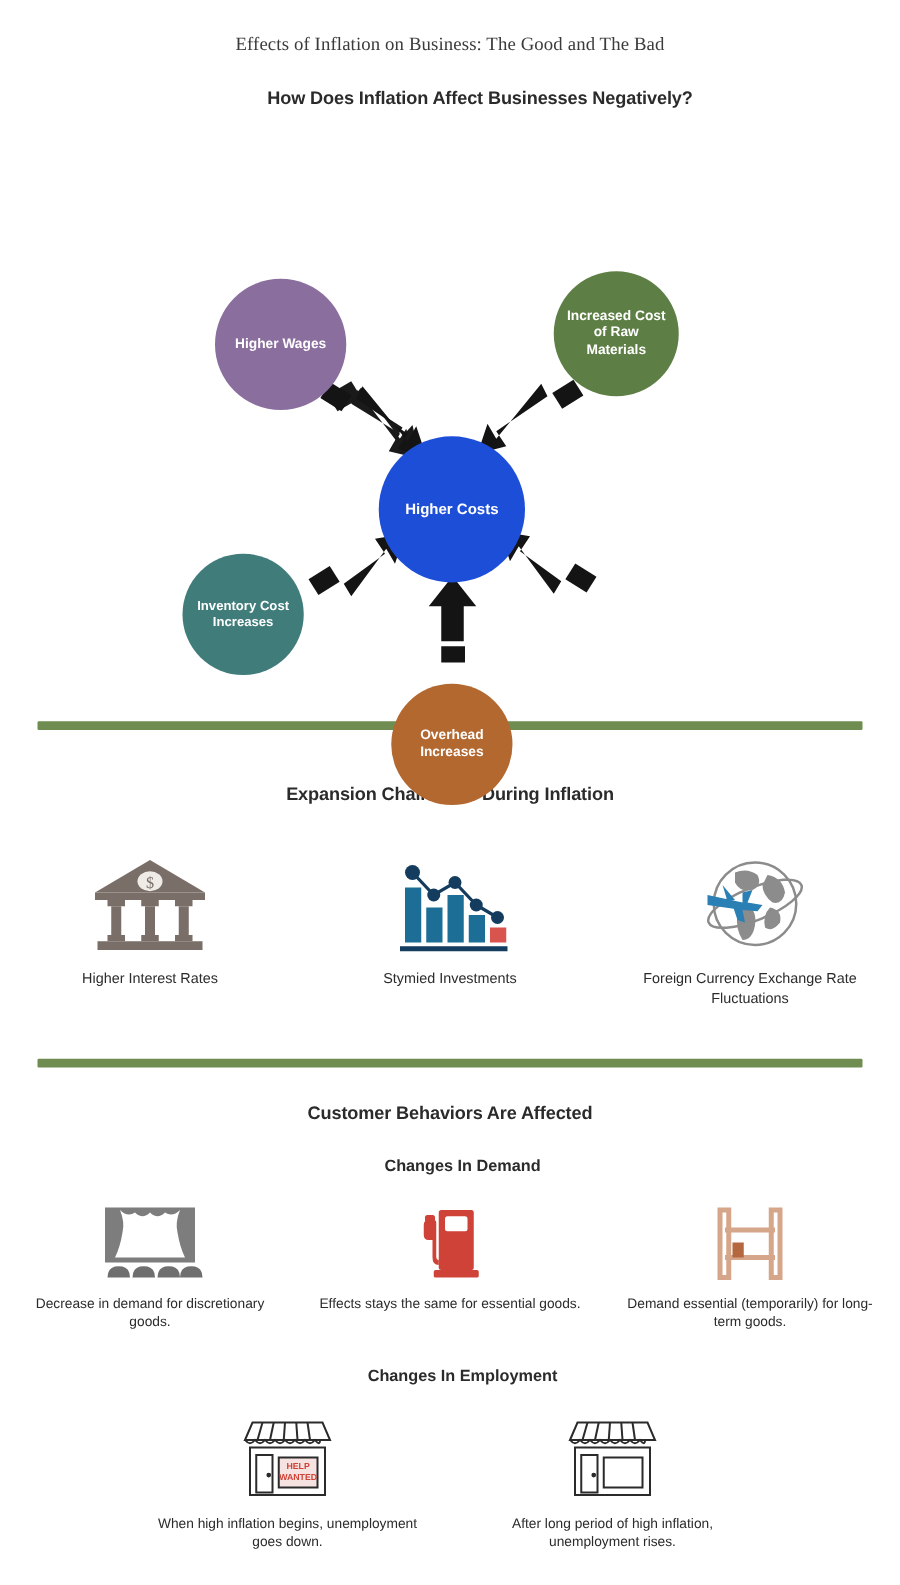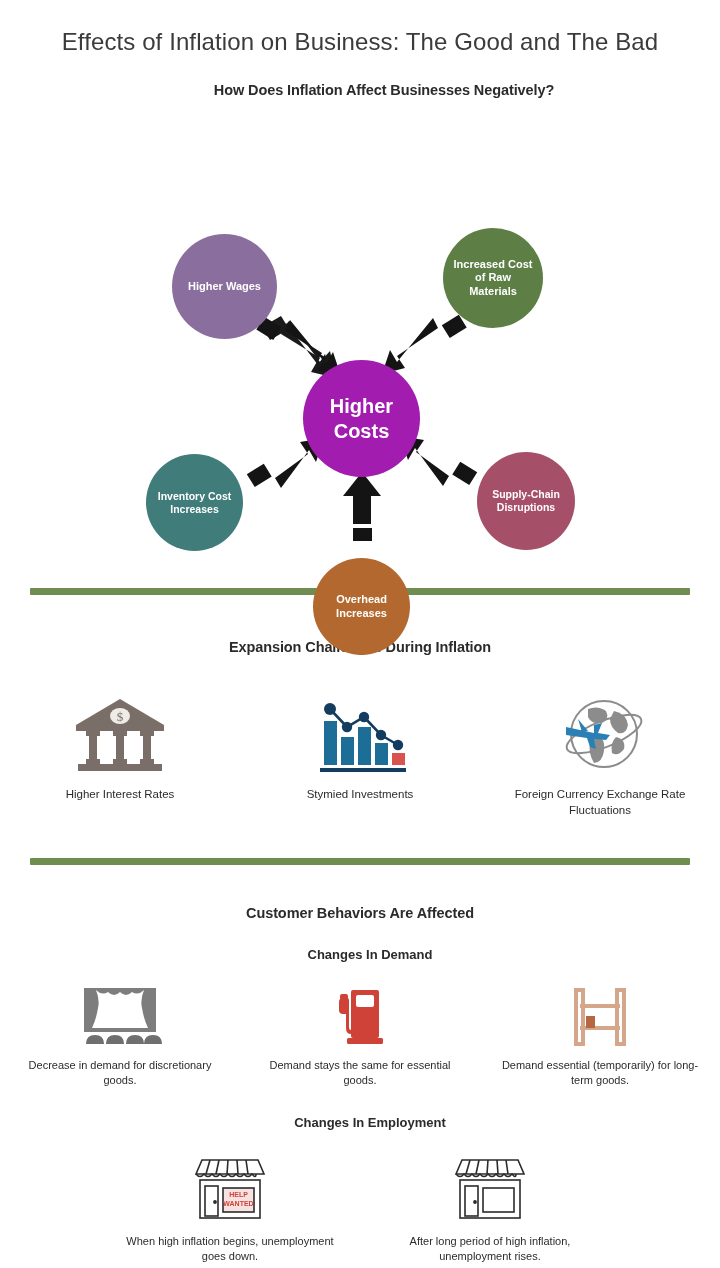--- a/index.html
+++ b/index.html
@@ -5,22 +5,22 @@
   html,body{margin:0;padding:0;}
   body{
     width:720px;min-height:1268px;background:#ffffff;
     font-family:"Liberation Sans","DejaVu Sans",sans-serif;
     color:#231f20;-webkit-font-smoothing:antialiased;
   }
   .page{position:relative;width:720px;min-height:1268px;overflow:hidden;}
 
   
   .main-title{
-    font-family:Liberation Sans, sans-serif;
-    font-size:24px;font-weight:400;color:#3b3b3b;
+    font-family:Liberation Serif, serif;
+    font-size:15px;font-weight:400;color:#3b3b3b;
     text-align:center;letter-spacing:.1px;
     padding-top:28px;
   }
   .section-head{
     text-align:center;font-size:14.5px;font-weight:bold;color:#2b2b2b;
     letter-spacing:-.1px;
   }
   .sub-head{
     text-align:center;font-size:13px;font-weight:bold;color:#2b2b2b;padding-left:20px;
   }
@@ -33,21 +33,21 @@
   
   .diagram{position:relative;width:720px;height:460px;margin-top:8px;}
   .node{
     position:absolute;border-radius:50%;
     display:flex;align-items:center;justify-content:center;text-align:center;
     color:#fff;line-height:1.22;box-sizing:border-box;padding:4px;font-weight:bold;
   }
   .node .lbl{display:block;width:92%;}
   .n-wages{left:172px;top:128px;width:105px;height:105px;background:#8a6f9e;font-size:11px;}
   .n-raw{left:443px;top:122px;width:100px;height:100px;background:#5d7e44;font-size:11px;}
-  .n-center{left:303px;top:254px;width:117px;height:117px;background:#a21caf;font-size:20px;font-weight:bold;}
+  .n-center{left:303px;top:254px;width:117px;height:117px;background:#1d4ed8;font-size:12px;font-weight:bold;}
   .n-inv{left:146px;top:348px;width:97px;height:97px;background:#3f7c7a;font-size:10.5px;}
   .n-supply{left:477px;top:346px;width:98px;height:98px;background:#a54f68;font-size:10.5px;}
   .n-over{left:313px;top:452px;width:97px;height:97px;background:#b2682f;font-size:11px;}
 
   .arrow{position:absolute;}
 
   
   .icon-row{display:flex;width:720px;box-sizing:border-box;}
   .icon-cell{
     flex:1;display:flex;flex-direction:column;align-items:center;
@@ -112,23 +112,20 @@
       <span class="lbl">Higher Wages</span>
     </div>
     <div class="node n-raw">
       <span class="lbl">Increased Cost of Raw Materials</span>
     </div>
     <div class="node n-center">
       <span class="lbl">Higher Costs</span>
     </div>
     <div class="node n-inv">
       <span class="lbl">Inventory Cost Increases</span>
-    </div>
-    <div class="node n-supply">
-      <span class="lbl">Supply-Chain Disruptions</span>
     </div>
     <div class="node n-over">
       <span class="lbl">Overhead Increases</span>
     </div>
   </div>
 
   <div class="divider" style="margin-top:22px;"></div>
 
   <div class="section-head" style="margin-top:44px;">Expansion Challenges During Inflation</div>
 
@@ -198,21 +195,21 @@
             <path d="M24,26 L34,38 L28,39 Z"></path>
           </g>
         </svg>
       </div>
       <div class="cap">Foreign Currency Exchange Rate Fluctuations</div>
     </div>
   </div>
 
   <div class="divider" style="margin-top:40px;"></div>
 
-  <div class="section-head" style="margin-top:40px;">Customer Behaviors Are Affected</div>
+  <div class="section-head" style="margin-top:29px;">Customer Behaviors Are Affected</div>
 
   <div class="sub-head" style="margin-top:26px;">Changes In Demand</div>
 
   <div class="icon-row" style="margin-top:22px;">
 
     <div class="icon-cell">
       <div class="icon-box" style="height:64px;">
         <svg width="92" height="62" viewBox="0 0 92 62">
           <rect x="10" y="2" width="72" height="44" fill="#7d7d7d"></rect>
           <path d="M22,4 q4,10 2,18 q-2,12 -6,20 h56 q-4,-8 -6,-20 q-2,-8 2,-18
@@ -233,21 +230,21 @@
         <svg width="66" height="64" viewBox="0 0 66 64">
           <g fill="#cf4237">
             <rect x="24" y="6" width="28" height="48" rx="2"></rect>
             <rect x="20" y="54" width="36" height="6" rx="1.5"></rect>
             <rect x="29" y="11" width="18" height="12" rx="2" fill="#ffffff"></rect>
             <path d="M16,14 q-4,0 -4,4 v8 q0,4 4,4 h3 v14 q0,6 5,6 v-4 q-2,0 -2,-3 V16 q0,-2 -2,-2 Z"></path>
             <rect x="13" y="10" width="8" height="6" rx="2"></rect>
           </g>
         </svg>
       </div>
-      <div class="cap-sm">Demand stays the same for essential goods.</div>
+      <div class="cap-sm">Effects stays the same for essential goods.</div>
     </div>
 
     <div class="icon-cell">
       <div class="icon-box" style="height:64px;">
         <svg width="72" height="62" viewBox="0 0 72 62">
           <g fill="none" stroke="#d6a68a" stroke-width="4">
             <rect x="12" y="4" width="7" height="54"></rect>
             <rect x="53" y="4" width="7" height="54"></rect>
             <line x1="16" y1="20" x2="56" y2="20"></line>
             <line x1="16" y1="42" x2="56" y2="42"></line>

